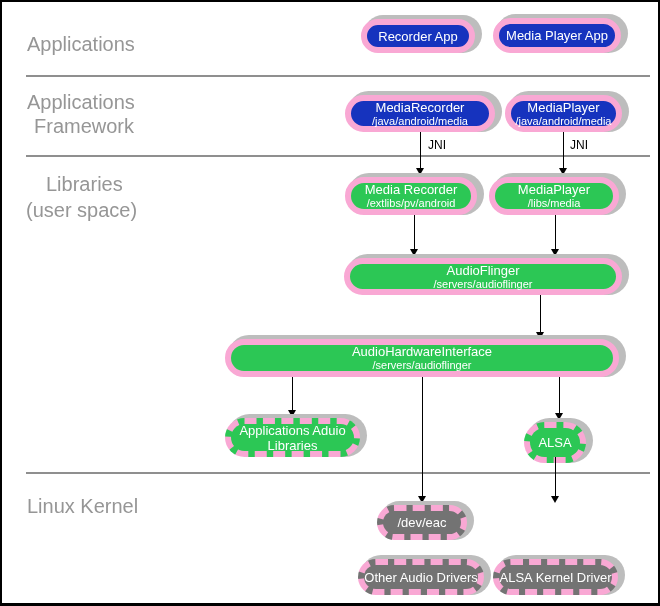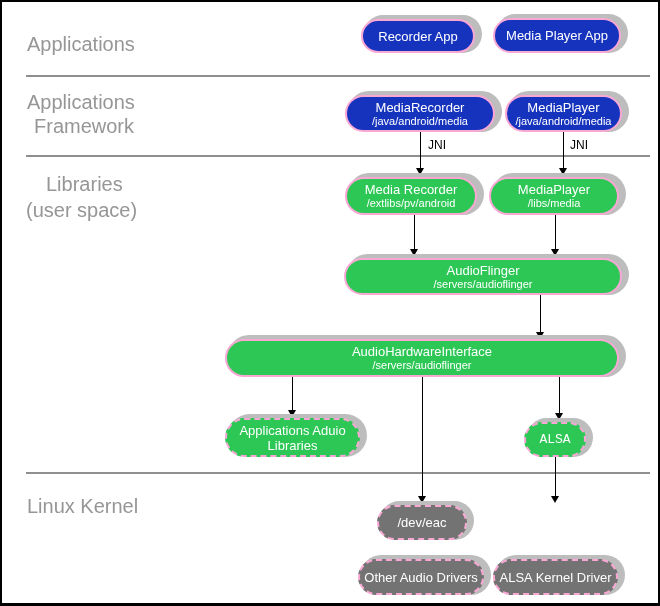--- a/index.html
+++ b/index.html
@@ -22,21 +22,21 @@
   .layer-label{
     position:absolute;
     color:#969696;
     font-size:20px;
     line-height:24px;
     white-space:nowrap;
   }
   .pill{
     position:absolute;
     box-sizing:border-box;
-    border:2px solid #f9a8d4;
+    border:6px solid #f9a8d4;
     border-radius:999px;
     box-shadow:5px -2px 0 2px #bdbdbd;
     color:#ffffff;
     display:flex;
     flex-direction:column;
     align-items:center;
     justify-content:center;
     text-align:center;
     white-space:nowrap;
   }
@@ -133,21 +133,21 @@
   <div class="vline" style="left:420px;top:375px;height:119px;"></div>
   <div class="ahead" style="left:416px;top:494px;"></div>
 
   <div class="vline" style="left:557px;top:375px;height:36px;"></div>
   <div class="ahead" style="left:553px;top:411px;"></div>
 
   <div class="pill green dashed" style="left:223px;top:416px;width:135px;height:39px;">
     <div class="t1">Applications Aduio</div>
     <div class="t1">Libraries</div>
   </div>
-  <div class="pill green dashed" style="left:522px;top:420px;width:62px;height:35px;font-family:Liberation Mono, monospace;">
+  <div class="pill green dashed" style="left:522px;top:420px;width:62px;height:41px;">
     <div class="t1">ALSA</div>
   </div>
 
   <div class="vline" style="left:553px;top:455px;height:39px;"></div>
   <div class="ahead" style="left:549px;top:494px;"></div>
 
   <div class="pill red dashed" style="left:375px;top:503px;width:90px;height:35px;">
     <div class="t1">/dev/eac</div>
   </div>
   <div class="pill red dashed" style="left:356px;top:557px;width:126px;height:36px;">

